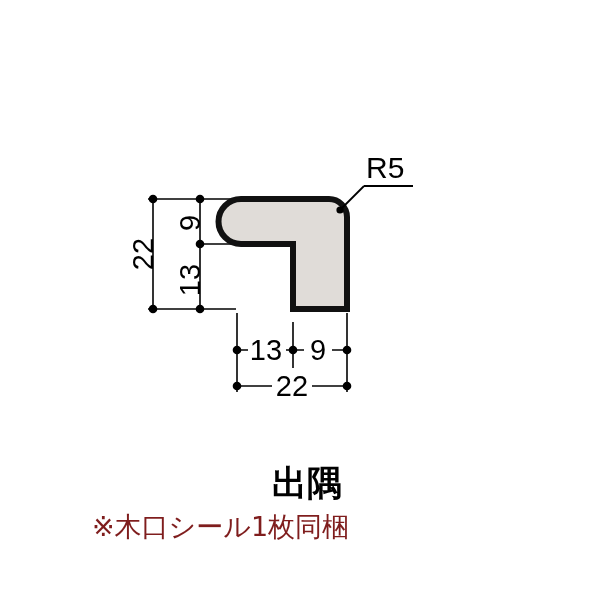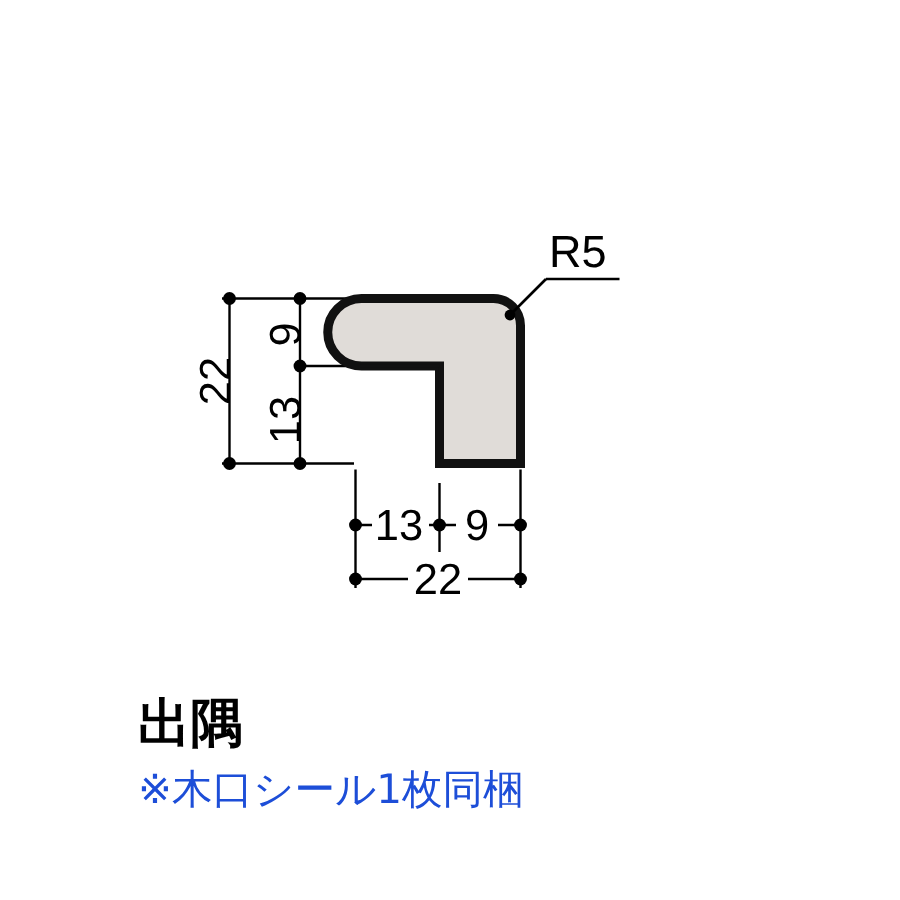--- a/index.html
+++ b/index.html
@@ -39,27 +39,28 @@
   }
   .caption-title {
     font-family: "DejaVu Sans", "Liberation Sans", sans-serif;
     font-size: 35px;
     font-weight: 700;
     line-height: 1.16;
     letter-spacing: 0px;
     color: #000000;
     margin: 0;
     white-space: nowrap;
+    text-align: center;
   }
   .caption-note {
     font-family: "DejaVu Sans", "Liberation Sans", sans-serif;
     font-size: 27px;
     font-weight: 400;
     line-height: 1.2;
-    color: #1d4ed8;
+    color: #7f1d1d;
     margin: 7px 0 0 0;
     white-space: nowrap;
   }
   .dim-text {
     font-family: "Liberation Sans", "DejaVu Sans", sans-serif;
     font-size: 29px;
     fill: #000000;
   }
   .label-text {
     font-family: "Liberation Sans", "DejaVu Sans", sans-serif;

